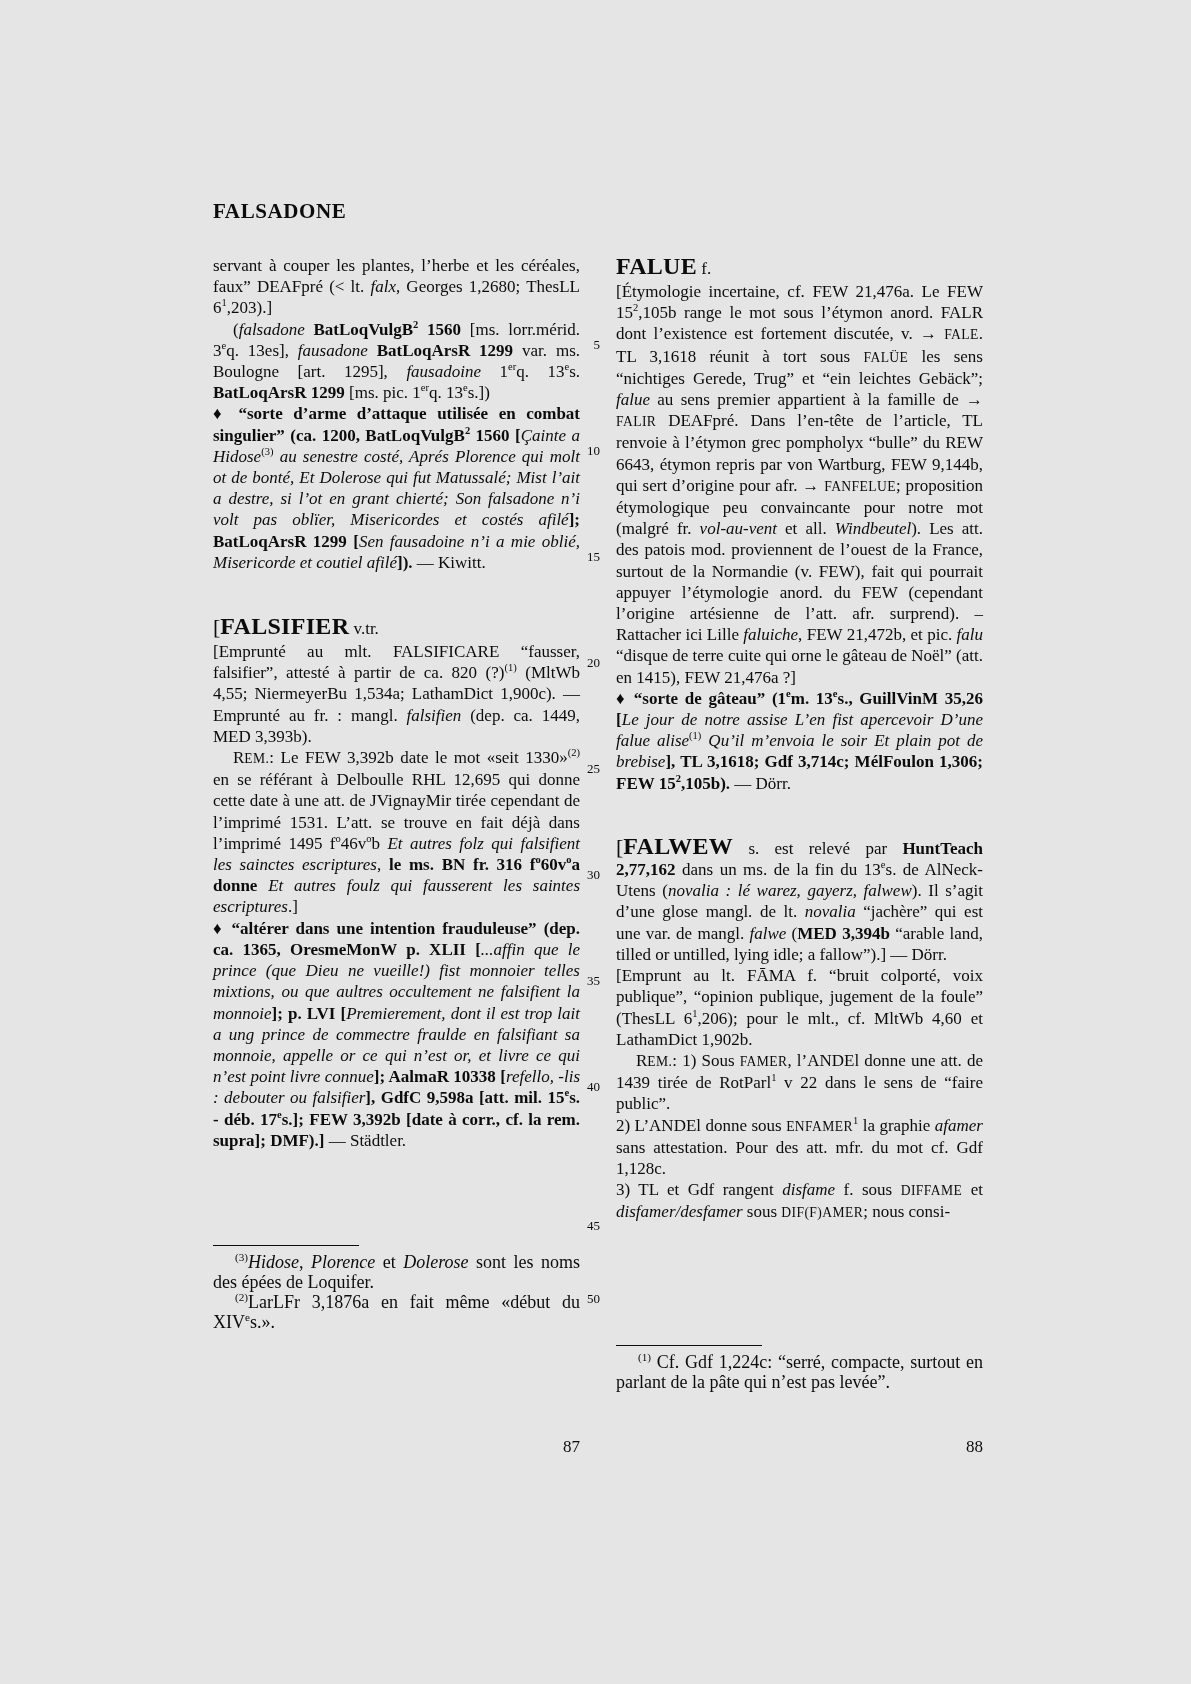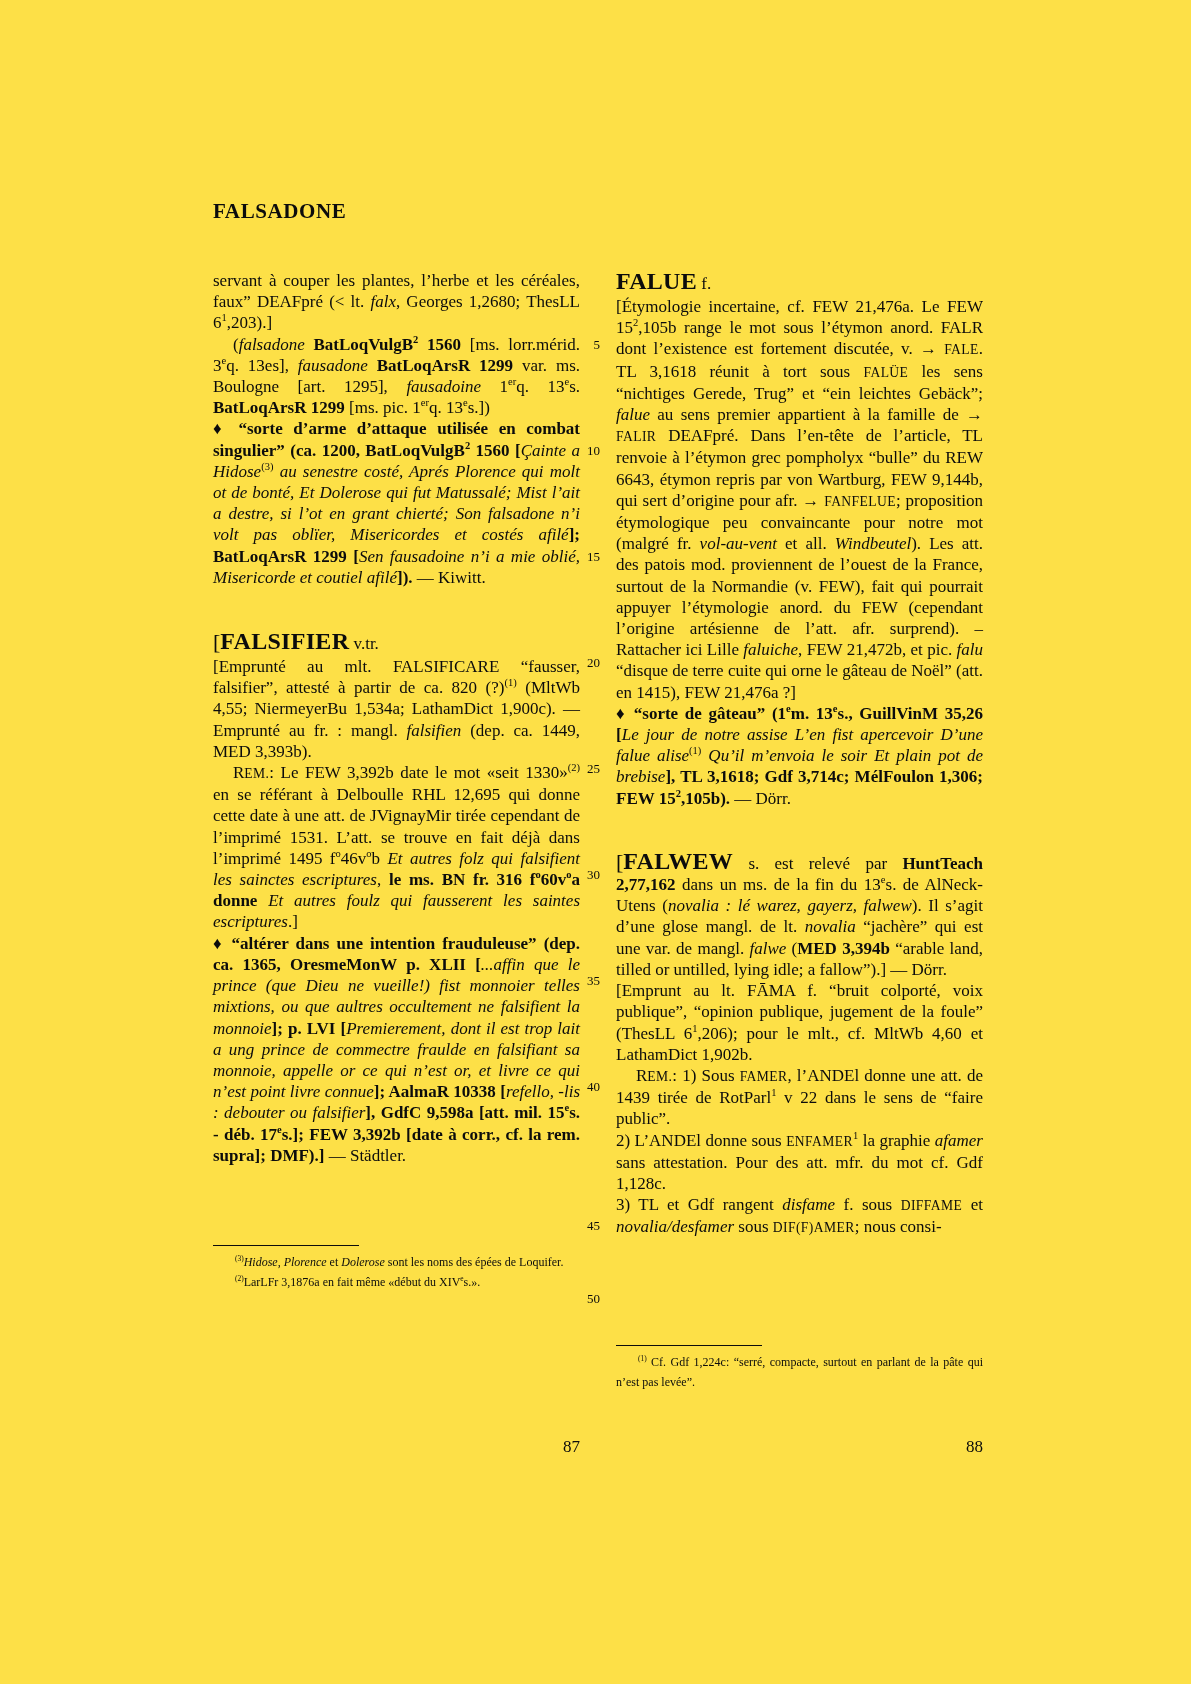--- a/index.html
+++ b/index.html
@@ -1,35 +1,35 @@
 <!DOCTYPE html>
 <html><head>
 <meta charset="utf-8">
 <style>
   html,body{margin:0;padding:0;background:#ffffff;}
   .page{
     position:relative;
     width:1191px;
     height:1684px;
-    background:#fde047;
+    background:#e5e5e5;
     color:#0c0c0c;
     font-family:"Liberation Serif","DejaVu Serif",serif;
     overflow:hidden;
   }
   .running-head{
     position:absolute;
     left:213px;
     top:199px;
     font-size:21px;
     font-weight:bold;
     letter-spacing:0.6px;
   }
   .col{
     position:absolute;
-    top:270px;
+    top:255px;
     width:367px;
     font-size:17px;
     line-height:21.2px;
     text-align:justify;
   }
   .col-left{left:213px;}
   .col-right{left:616px;}
   .block{margin:0;}
   .block.indent{text-indent:20px;}
   .block.entry-start{margin-top:42px;}
@@ -50,21 +50,21 @@
     height:100%;
     font-size:13px;
   }
   .gutter span{
     position:absolute;
     right:0;
   }
   .footnotes{
     position:absolute;
     width:367px;
-    font-size:12px;
+    font-size:18px;
     line-height:20px;
     text-align:justify;
   }
   .fn-left{left:213px;top:1245px;}
   .fn-right{left:616px;top:1345px;}
   .fn-rule{
     width:146px;
     border-top:1.5px solid #0c0c0c;
     margin-bottom:6px;
   }
@@ -108,21 +108,21 @@
       <div class="block"><span class="r-b">♦ “altérer dans une intention frauduleuse” (dep. ca. 1365, OresmeMonW p. XLII [</span><span class="r-i">...affin que le prince (que Dieu ne vueille!) fist monnoier telles mixtions, ou que aultres occultement ne falsifient la monnoie</span><span class="r-b">]; p. LVI [</span><span class="r-i">Premierement, dont il est trop lait a ung prince de commectre fraulde en falsifiant sa monnoie, appelle or ce qui n’est or, et livre ce qui n’est point livre connue</span><span class="r-b">]; AalmaR 10338 [</span><span class="r-i">refello, -lis : debouter ou falsifier</span><span class="r-b">], GdfC 9,598a [att. mil. 15</span><span class="r-bsup">e</span><span class="r-b">s. - déb. 17</span><span class="r-bsup">e</span><span class="r-b">s.]; FEW 3,392b [date à corr., cf. la rem. supra]; DMF).] </span><span class="r-p">— Städtler.</span></div>
     </div>
   <div class="col col-right">
       <div class="block headword"><span class="r-hw">FALUE</span><span class="r-p"> f.</span></div>
       <div class="block"><span class="r-p">[Étymologie incertaine, cf. FEW 21,476a. Le FEW 15</span><span class="r-sup">2</span><span class="r-p">,105b range le mot sous l’étymon anord. FALR dont l’existence est fortement discutée, v. → </span><span class="r-sc">FALE</span><span class="r-p">. TL 3,1618 réunit à tort sous </span><span class="r-sc">FALÜE</span><span class="r-p"> les sens “nichtiges Gerede, Trug” et “ein leichtes Gebäck”; </span><span class="r-i">falue</span><span class="r-p"> au sens premier appartient à la famille de → </span><span class="r-sc">FALIR</span><span class="r-p"> DEAFpré. Dans l’en-tête de l’article, TL renvoie à l’étymon grec pompholyx “bulle” du REW 6643, étymon repris par von Wartburg, FEW 9,144b, qui sert d’origine pour afr. → </span><span class="r-sc">FANFELUE</span><span class="r-p">; proposition étymologique peu convaincante pour notre mot (malgré fr. </span><span class="r-i">vol-au-vent</span><span class="r-p"> et all. </span><span class="r-i">Windbeutel</span><span class="r-p">). Les att. des patois mod. proviennent de l’ouest de la France, surtout de la Normandie (v. FEW), fait qui pourrait appuyer l’étymologie anord. du FEW (cependant l’origine artésienne de l’att. afr. surprend). – Rattacher ici Lille </span><span class="r-i">faluiche</span><span class="r-p">, FEW 21,472b, et pic. </span><span class="r-i">falu</span><span class="r-p"> “disque de terre cuite qui orne le gâteau de Noël” (att. en 1415), FEW 21,476a ?]</span></div>
       <div class="block"><span class="r-b">♦ “sorte de gâteau” (1</span><span class="r-bsup">e</span><span class="r-b">m. 13</span><span class="r-bsup">e</span><span class="r-b">s., GuillVinM 35,26 [</span><span class="r-i">Le jour de notre assise L’en fist apercevoir D’une falue alise</span><span class="r-sup">(1)</span><span class="r-i"> Qu’il m’envoia le soir Et plain pot de brebise</span><span class="r-b">], TL 3,1618; Gdf 3,714c; MélFoulon 1,306; FEW 15</span><span class="r-bsup">2</span><span class="r-b">,105b). </span><span class="r-p">— Dörr.</span></div>
       <div class="block entry-start"><span class="r-hwb">[</span><span class="r-hw">FALWEW</span><span class="r-p"> s. est relevé par </span><span class="r-b">HuntTeach 2,77,162</span><span class="r-p"> dans un ms. de la fin du 13</span><span class="r-sup">e</span><span class="r-p">s. de AlNeck-Utens (</span><span class="r-i">novalia : lé warez, gayerz, falwew</span><span class="r-p">). Il s’agit d’une glose mangl. de lt. </span><span class="r-i">novalia</span><span class="r-p"> “jachère” qui est une var. de mangl. </span><span class="r-i">falwe</span><span class="r-p"> (</span><span class="r-b">MED 3,394b</span><span class="r-p"> “arable land, tilled or untilled, lying idle; a fallow”).] — Dörr.</span></div>
       <div class="block"><span class="r-p">[Emprunt au lt. FĀMA f. “bruit colporté, voix publique”, “opinion publique, jugement de la foule” (ThesLL 6</span><span class="r-sup">1</span><span class="r-p">,206); pour le mlt., cf. MltWb 4,60 et LathamDict 1,902b.</span></div>
       <div class="block indent"><span class="r-p">R</span><span class="r-sc">EM.</span><span class="r-p">: 1) Sous </span><span class="r-sc">FAMER</span><span class="r-p">, l’ANDEl donne une att. de 1439 tirée de RotParl</span><span class="r-sup">1</span><span class="r-p"> v 22 dans le sens de “faire public”.</span></div>
       <div class="block"><span class="r-p">2) L’ANDEl donne sous </span><span class="r-sc">ENFAMER</span><span class="r-sup">1</span><span class="r-p"> la graphie </span><span class="r-i">afamer</span><span class="r-p"> sans attestation. Pour des att. mfr. du mot cf. Gdf 1,128c.</span></div>
-      <div class="block"><span class="r-p">3) TL et Gdf rangent </span><span class="r-i">disfame</span><span class="r-p"> f. sous </span><span class="r-sc">DIFFAME</span><span class="r-p"> et </span><span class="r-i">novalia/desfamer</span><span class="r-p"> sous </span><span class="r-sc">DIF(F)AMER</span><span class="r-p">; nous consi-</span></div>
+      <div class="block"><span class="r-p">3) TL et Gdf rangent </span><span class="r-i">disfame</span><span class="r-p"> f. sous </span><span class="r-sc">DIFFAME</span><span class="r-p"> et </span><span class="r-i">disfamer/desfamer</span><span class="r-p"> sous </span><span class="r-sc">DIF(F)AMER</span><span class="r-p">; nous consi-</span></div>
     </div>
 
   <div class="footnotes fn-left">
     <div class="fn-rule"></div>
   <div class="footnote"><span class="r-sup">(3)</span><span class="r-i">Hidose</span><span class="r-p">, </span><span class="r-i">Plorence</span><span class="r-p"> et </span><span class="r-i">Dolerose</span><span class="r-p"> sont les noms des épées de Loquifer.</span></div>
       <div class="footnote"><span class="r-sup">(2)</span><span class="r-p">LarLFr 3,1876a en fait même «début du XIV</span><span class="r-sup">e</span><span class="r-p">s.».</span></div>
     </div>
   <div class="footnotes fn-right">
     <div class="fn-rule"></div>
   <div class="footnote"><span class="r-sup">(1)</span><span class="r-p"> Cf. Gdf 1,224c: “serré, compacte, surtout en parlant de la pâte qui n’est pas levée”.</span></div>

